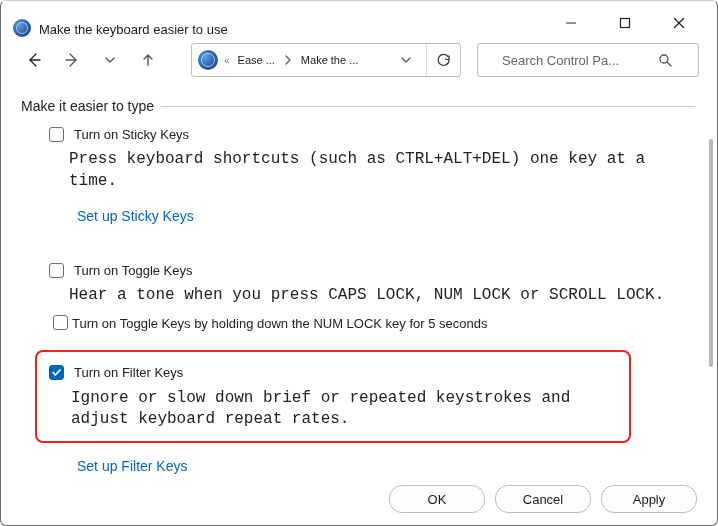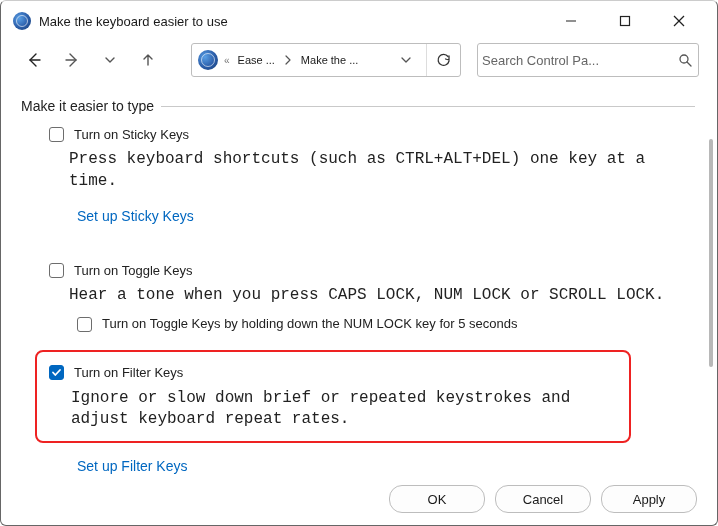--- a/index.html
+++ b/index.html
@@ -13,21 +13,21 @@
     height: 526px;
     overflow: hidden;
     border: 1px solid #666;
     border-top: 1px solid #ccc;
     border-radius: 6px;
     position: relative;
   }
   
   .titlebar {
     display: flex;
-    align-items: center;
+    align-items: flex-end;
     height: 36px;
     padding: 4px 4px 0 12px;
   }
   .title-icon {
     width: 18px; height: 18px;
     border-radius: 50%;
     background: radial-gradient(circle at 35% 35%, #5aa0e6 0%, #2a5ca8 55%, #183d70 100%);
     display: flex; align-items: center; justify-content: center;
     color: #fff; font-size: 11px; font-weight: bold;
     margin-right: 8px;
@@ -82,21 +82,21 @@
   .addr-spacer { flex: 1; }
   .addr-drop { width: 28px; display:flex; align-items:center; justify-content:center;}
   .addr-refresh { width: 34px; height:32px; display:flex; align-items:center; justify-content:center; border-left:1px solid #ddd;}
 
   .searchbox {
     display: flex; align-items: center;
     border: 1px solid #bdbdbd;
     height: 34px; border-radius: 3px;
     margin-left: 8px;
     flex: 1;
-    padding: 0 4px;
+    padding: 0 24px;
     color: #666;
     min-width: 160px;
   }
   .searchbox .ph { flex:1; font-size:13px; white-space:nowrap; overflow:hidden; text-overflow:ellipsis;}
   .searchbox .sicon { width:18px; display:flex; align-items:center; justify-content:center;}
   .searchbox .sicon svg { stroke:#555; }
 
   
   .content-wrap {
     position: relative;
@@ -128,21 +128,21 @@
     width: 15px; height: 15px;
     border: 1px solid #6d6d6d;
     border-radius: 3px;
     background: #fff;
     display: inline-flex; align-items:center; justify-content:center;
     flex: 0 0 15px;
   }
   .cbx.checked { background: #0067c0; border-color:#0067c0; }
   .cbx.checked svg { stroke:#fff; }
   .opt-desc { margin: 6px 0 0 48px; font-size: 16px; color:#222;font-family:Liberation Mono, monospace;}
-  .sub-opt { margin-left: 56px; margin-top: 8px; display:flex; align-items:flex-end; gap:10px;}
+  .sub-opt { margin-left: 32px; margin-top: 8px; display:flex; align-items:flex-start; gap:4px;}
   .link { color: #0067c0; margin: 14px 0 0 56px; cursor: default; font-size: 14px; display:inline-block;}
   .section-gap { height: 26px; }
 
   .highlight-box {
     border: 2px solid #e22; border-radius: 8px;
     padding: 8px 10px 10px 10px;
     margin: 18px 0 0 14px;
     width: 596px;
   }
   .highlight-box .opt { margin-left: 2px; margin-top: 0;}

